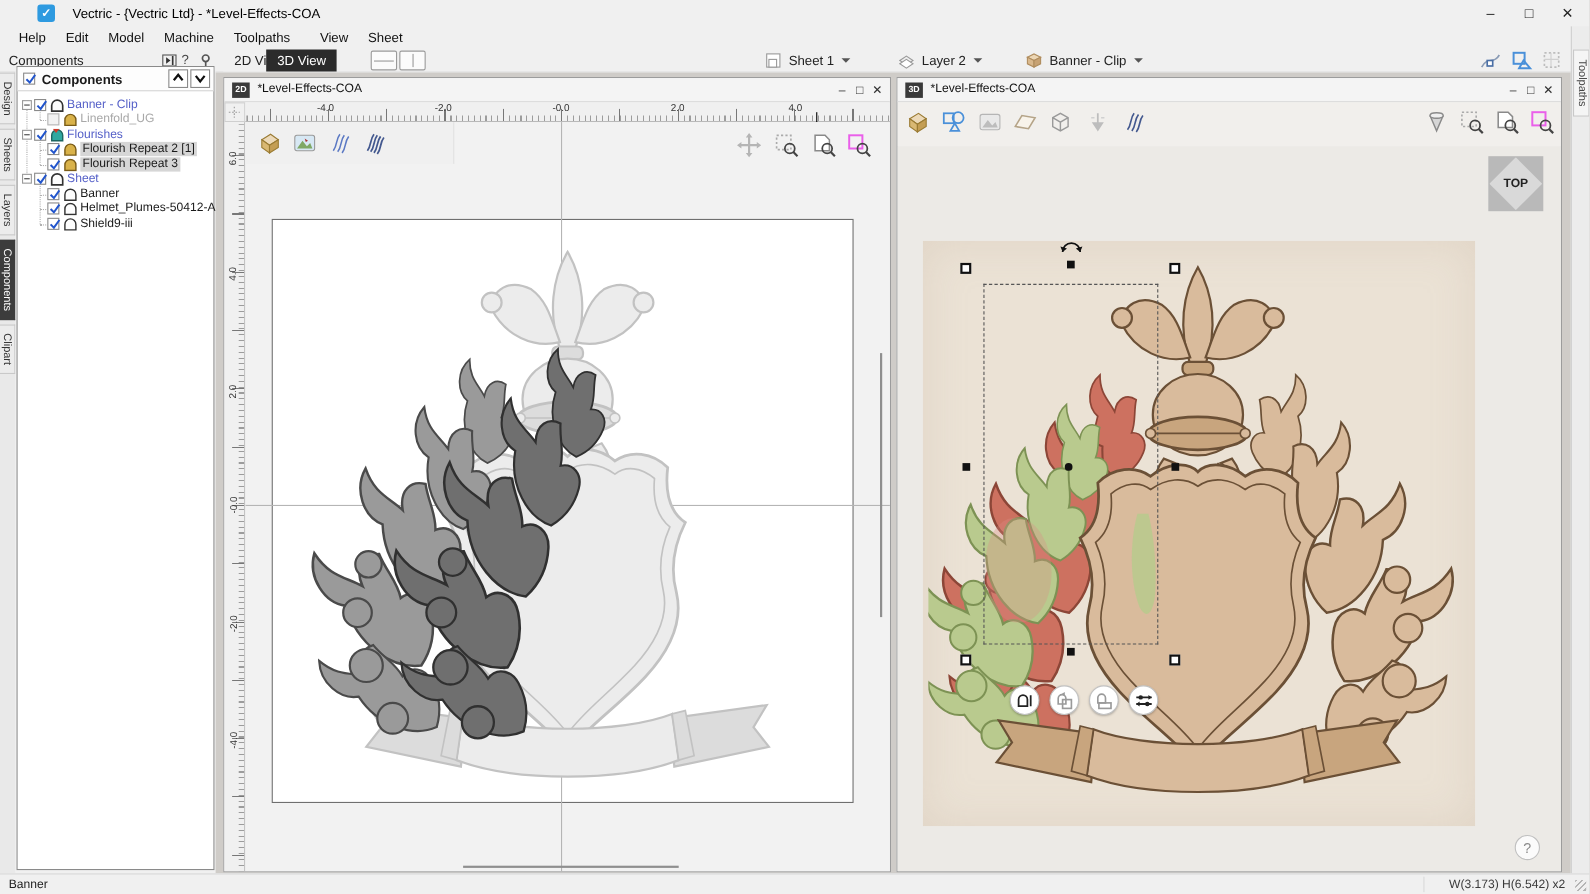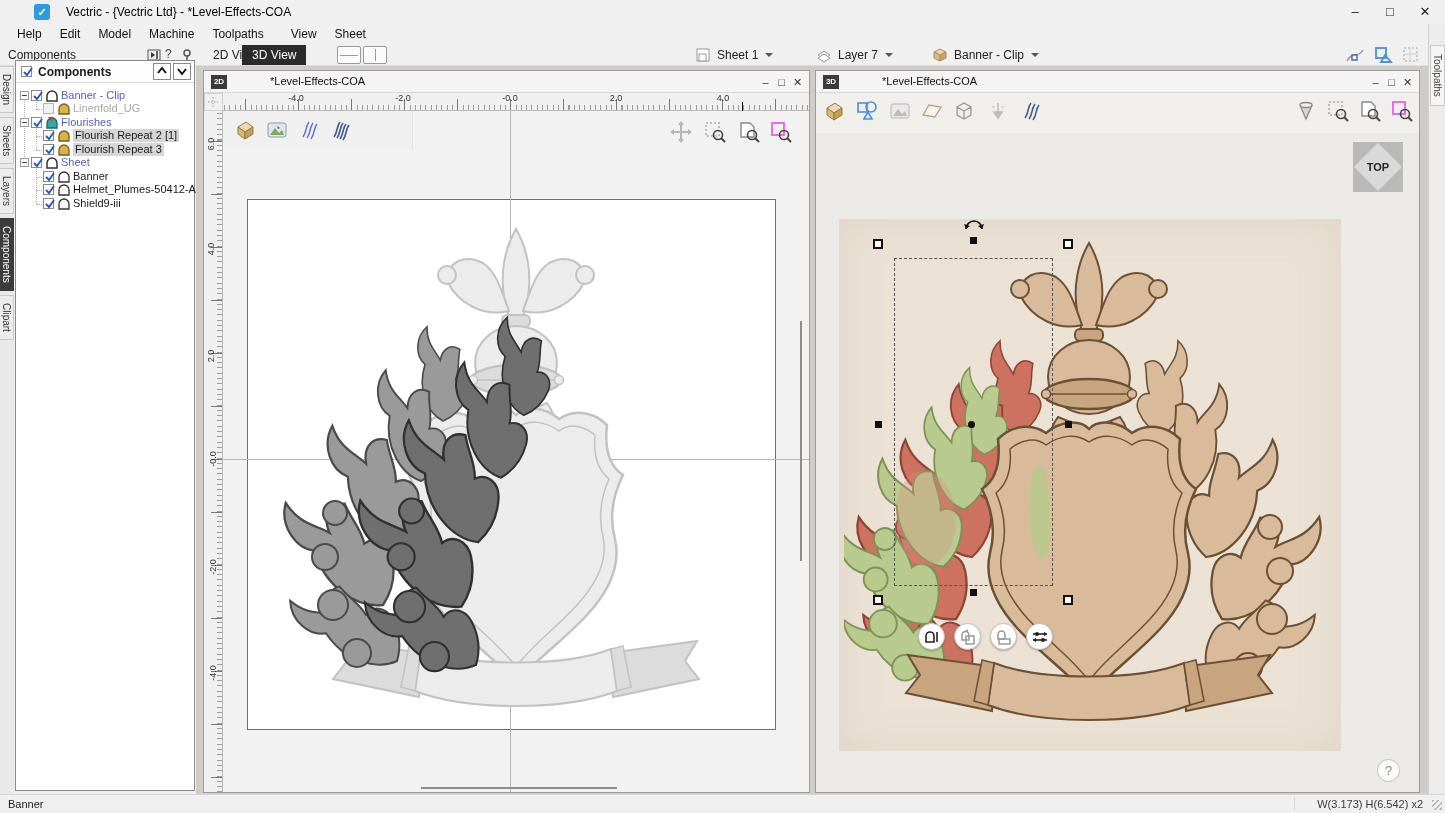--- a/index.html
+++ b/index.html
@@ -62,21 +62,21 @@
   .tguide-h { position:absolute; border-top:1px dotted #b0b0b0; height:0; }
 
   
   .mdi { left:196px; top:66px; width:1232px; height:728px; background:#cfccc8; }
   .mwin { position:absolute; background:#f0f0f0; border:1px solid #9c9c9c; }
   .w2d { left:7px; top:4px; width:607px; height:723px; }
   .w3d { left:619px; top:4px; width:605px; height:723px; }
   .win-tb { position:absolute; left:0; top:0; right:0; height:22px; background:#f4f4f4; border-bottom:1px solid #d8d8d8; }
   .win-badge { position:absolute; left:7px; top:4px; width:16px; height:14px; background:#3a3a3a; color:#fff;
                font-size:8px; font-weight:bold; text-align:center; line-height:14px; }
-  .win-title { position:absolute; left:30px; top:4px; font-size:11px; color:#111;margin-left:36px; }
+  .win-title { position:absolute; left:30px; top:4px; font-size:11px; color:#111; }
   .wctl { position:absolute; top:3px; width:15px; height:16px; font-size:11px; color:#333; text-align:center; line-height:16px; }
 
   
   .rcorner { position:absolute; left:0; top:22px; width:19px; height:18px; background:#f0f0f0; border:1px solid #cfcfcf; }
   .hruler { position:absolute; left:19px; top:22px; right:0; height:18px; background:#f0f0f0; border-bottom:1px solid #b9b9b9;
     background-image:
       repeating-linear-gradient(to right, #777 0 1px, transparent 1px 53px),
       repeating-linear-gradient(to right, #9c9c9c 0 1px, transparent 1px 5.3px);
     background-size:100% 11px, 100% 5px;
     background-position:22px 100%, 1px 100%;
@@ -227,21 +227,21 @@
       <rect x="4" y="7" width="7" height="7" fill="#fff" stroke="#999"></rect>
     </svg>
   <span>Sheet 1</span>
     <span class="caret"></span>
 </div>
 <div class="abs dropdown" style="left:815px">
   <svg width="18" height="17">
       <path d="M3,8 L9,4 L15,8 L9,12 Z" fill="#eee" stroke="#999"></path>
       <path d="M3,11 L9,7 L15,11 L9,15 Z" fill="#fff" stroke="#999"></path>
     </svg>
-  <span>Layer 7</span>
+  <span>Layer 2</span>
     <span class="caret"></span>
 </div>
 <div class="abs dropdown" style="left:930px">
   <svg width="19" height="18">
       <path d="M4,6 L10,3 L16,6 L10,9 Z" fill="#ecd6b4" stroke="#b08d5e"></path>
       <path d="M4,6 L10,9 L10,15 L4,12 Z" fill="#d9b88c" stroke="#b08d5e"></path>
       <path d="M16,6 L10,9 L10,15 L16,12 Z" fill="#c7a273" stroke="#b08d5e"></path>
     </svg>
   <span>Banner - Clip</span>
     <span class="caret"></span>

